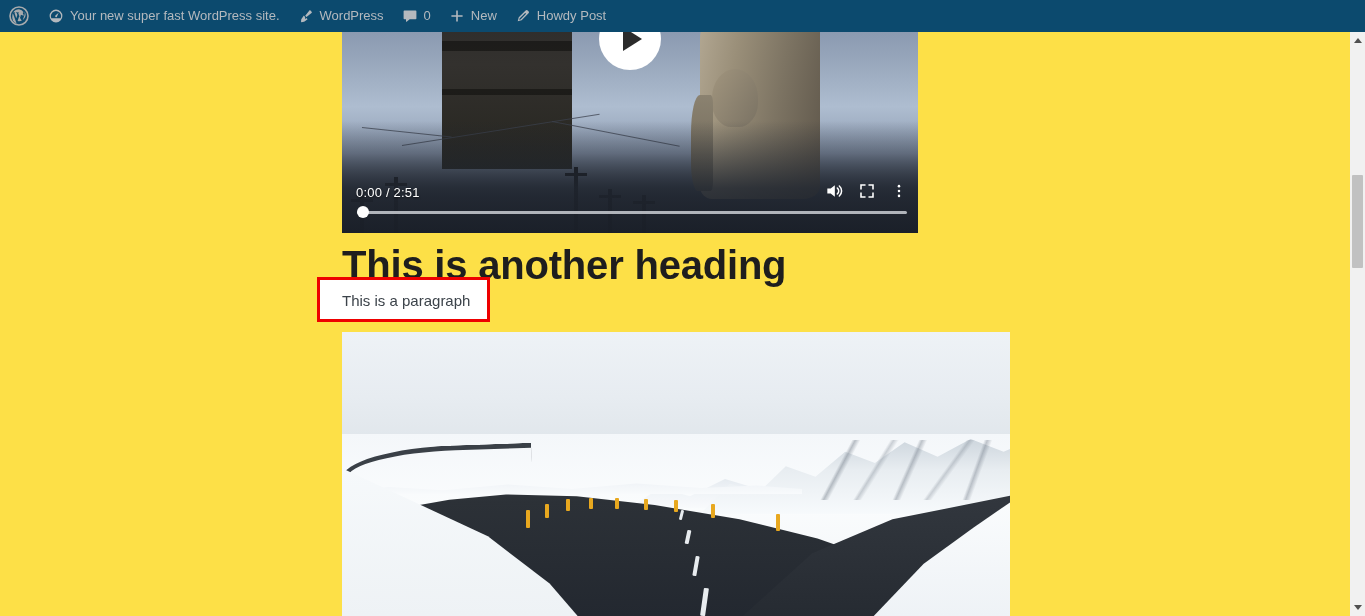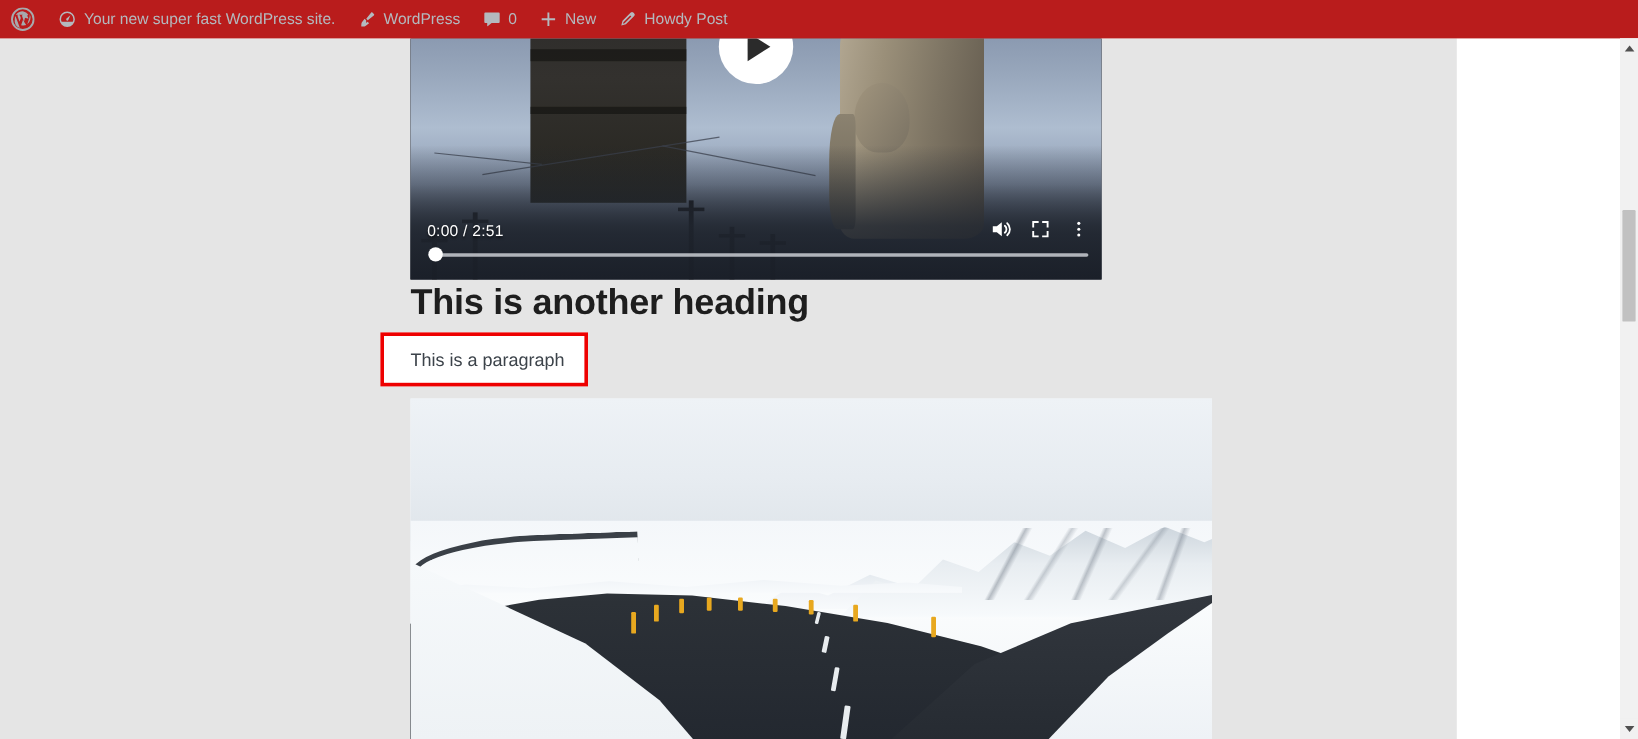--- a/index.html
+++ b/index.html
@@ -10,21 +10,21 @@
     background: #ffffff;
     font-family: "Liberation Sans", sans-serif;
   }
 
   
   #admin-bar {
     position: absolute;
     top: 0; left: 0;
     width: 1365px;
     height: 32px;
-    background: #b91c1c;
+    background: #0c4a6e;
     display: flex;
     align-items: flex-start;
     color: #b4b9be;
     font-size: 13px;
     z-index: 50;
   }
   .ab-group { display: flex; align-items: center; height: 32px; }
   .ab-item {
     display: flex;
     align-items: center;
@@ -52,23 +52,23 @@
     position: absolute;
     background: #f3ddd0;
     display: block;
   }
   .ab-search { padding: 0 12px 0 8px; display: flex; align-items: center; height: 32px; }
 
   
   #page {
     position: absolute;
     top: 32px; left: 0;
-    width: 1214px;
+    width: 1350px;
     height: 584px;
-    background: #e5e5e5;
+    background: #fde047;
     overflow: hidden;
   }
 
   
   #video-block {
     position: absolute;
     left: 342px;
     top: -33px;              
     width: 576px;
     height: 234px;
@@ -209,23 +209,23 @@
     text-align: center;
     color: #767676;
     font-size: 13px;
     line-height: 18px;
   }
 
   
   #post-heading {
     position: absolute;
     left: 342px;
-    top: 202px;
+    top: 214px;
     width: 668px;
-    font-size: 30px;
+    font-size: 40px;
     line-height: 38px;
     font-weight: 700;
     color: #1e1e1e;
     letter-spacing: -.2px;
   }
 
   
   #paragraph-highlight {
     position: absolute;
     left: 317px;

